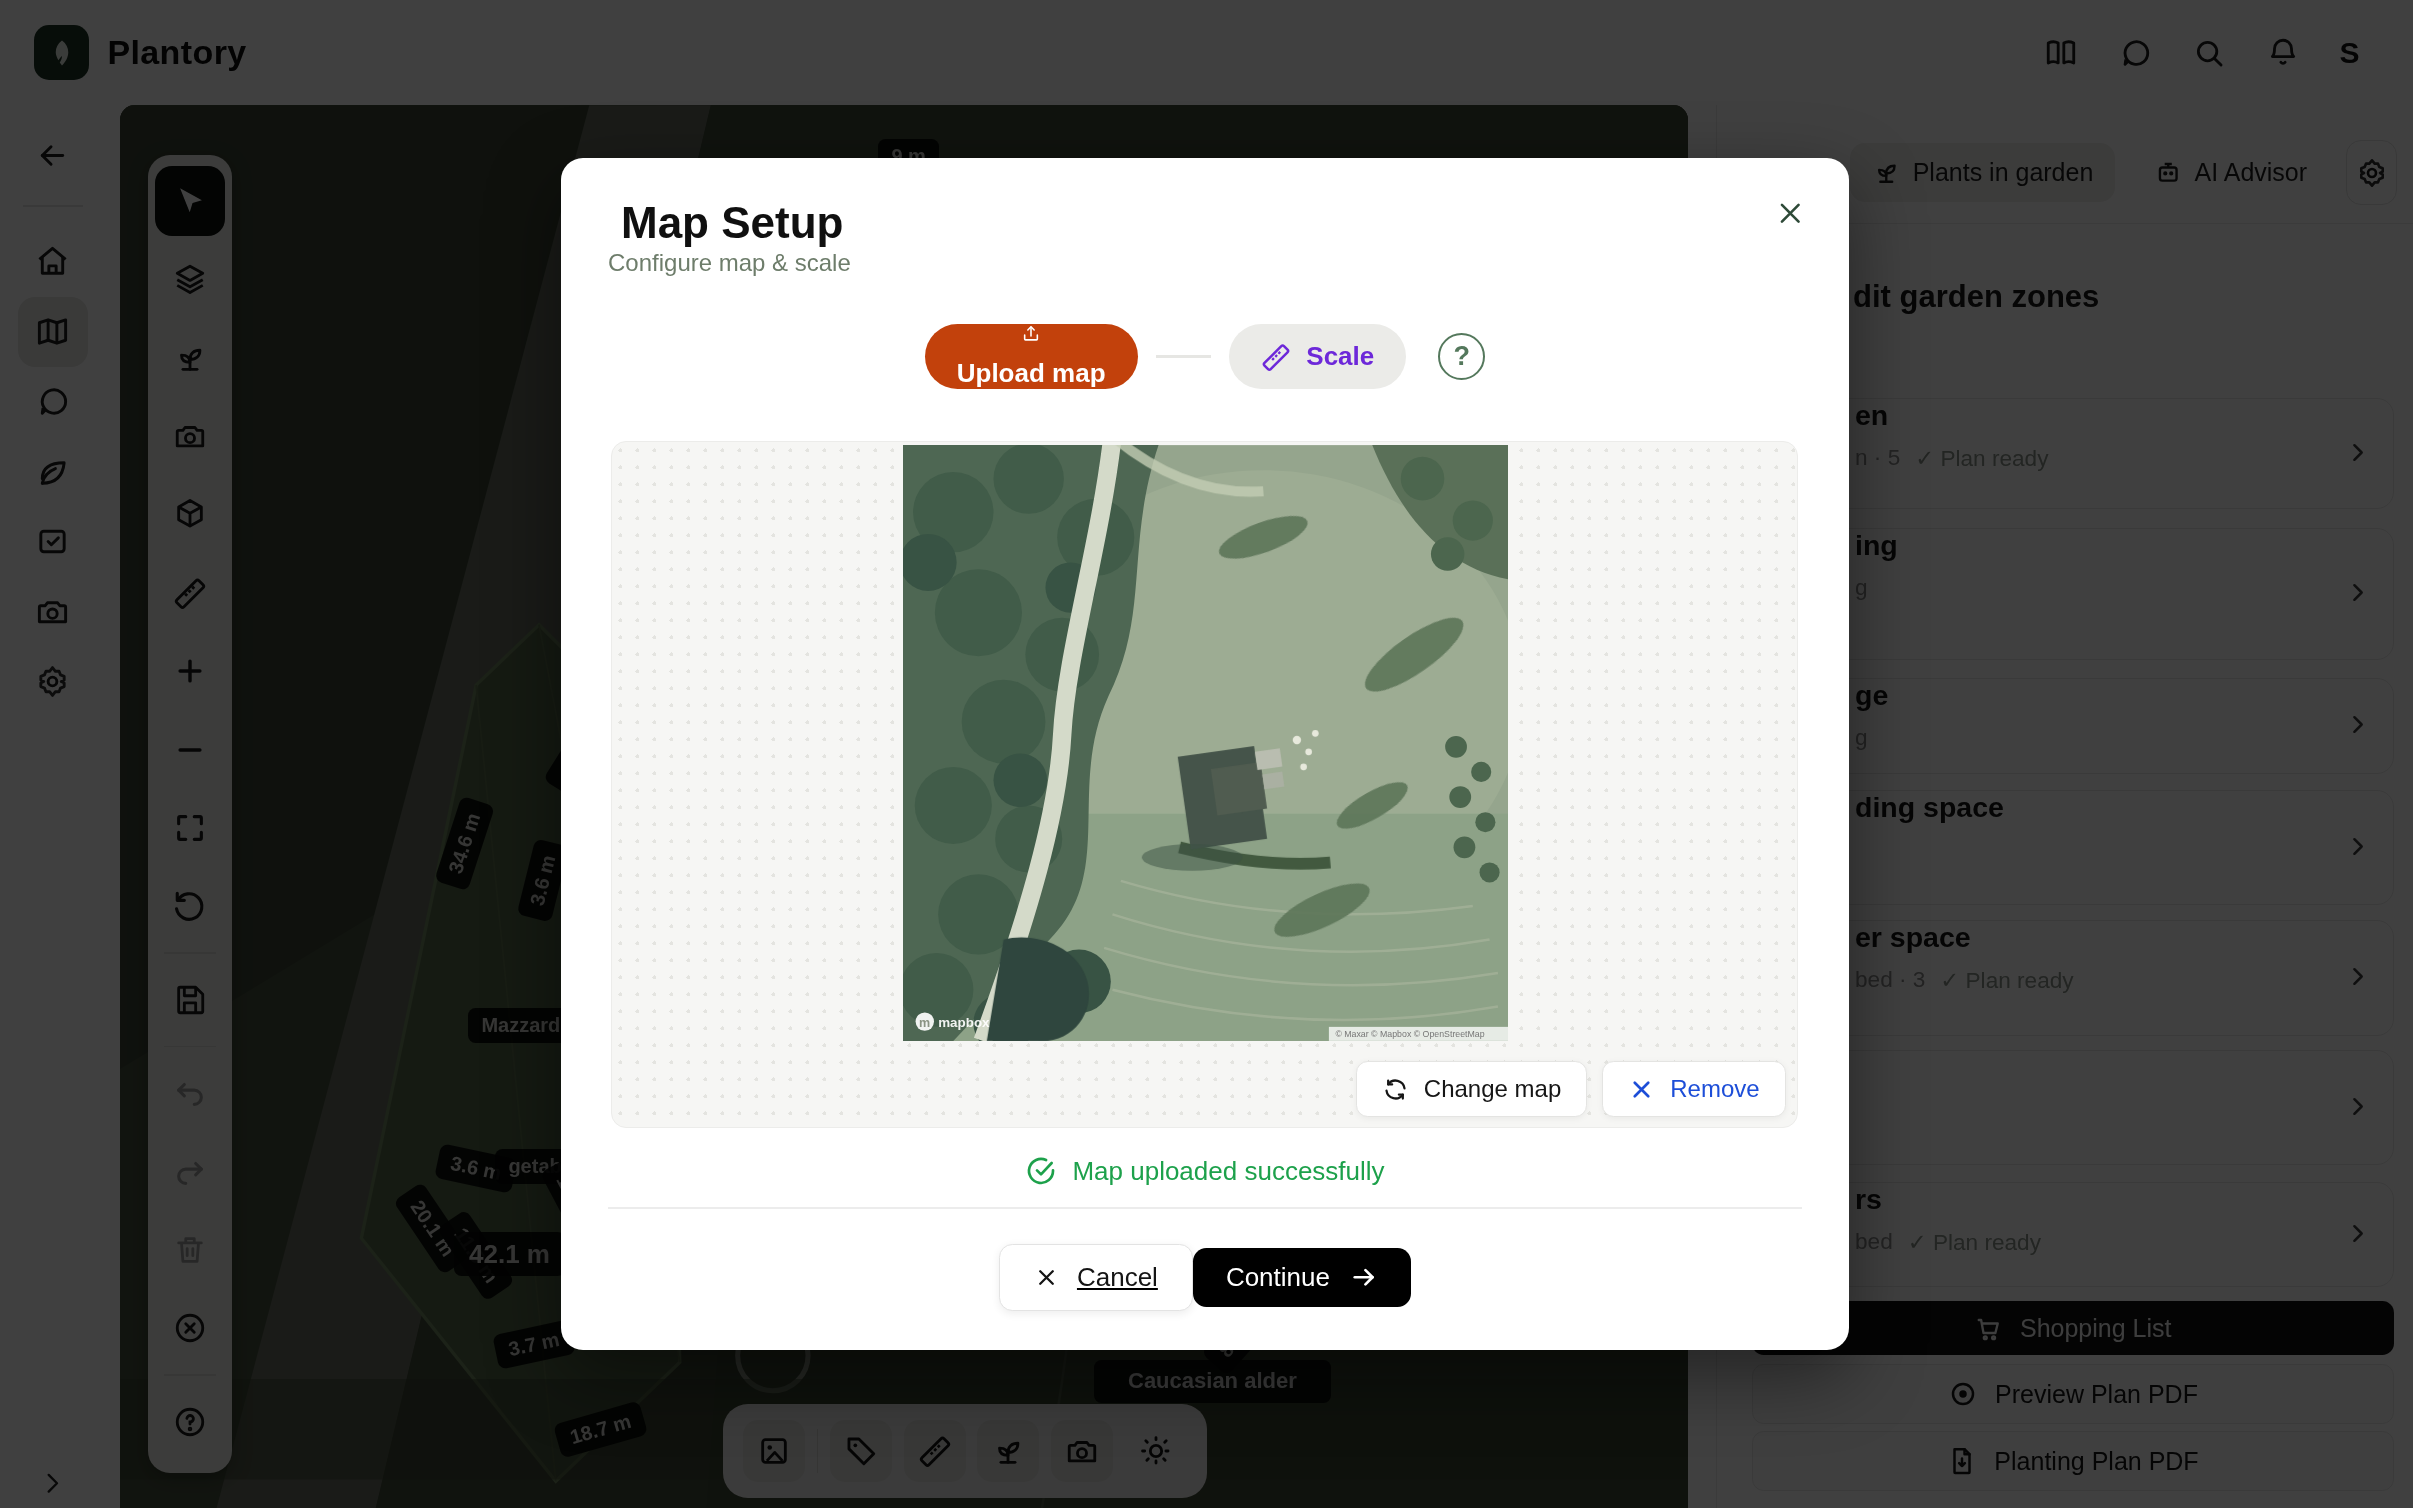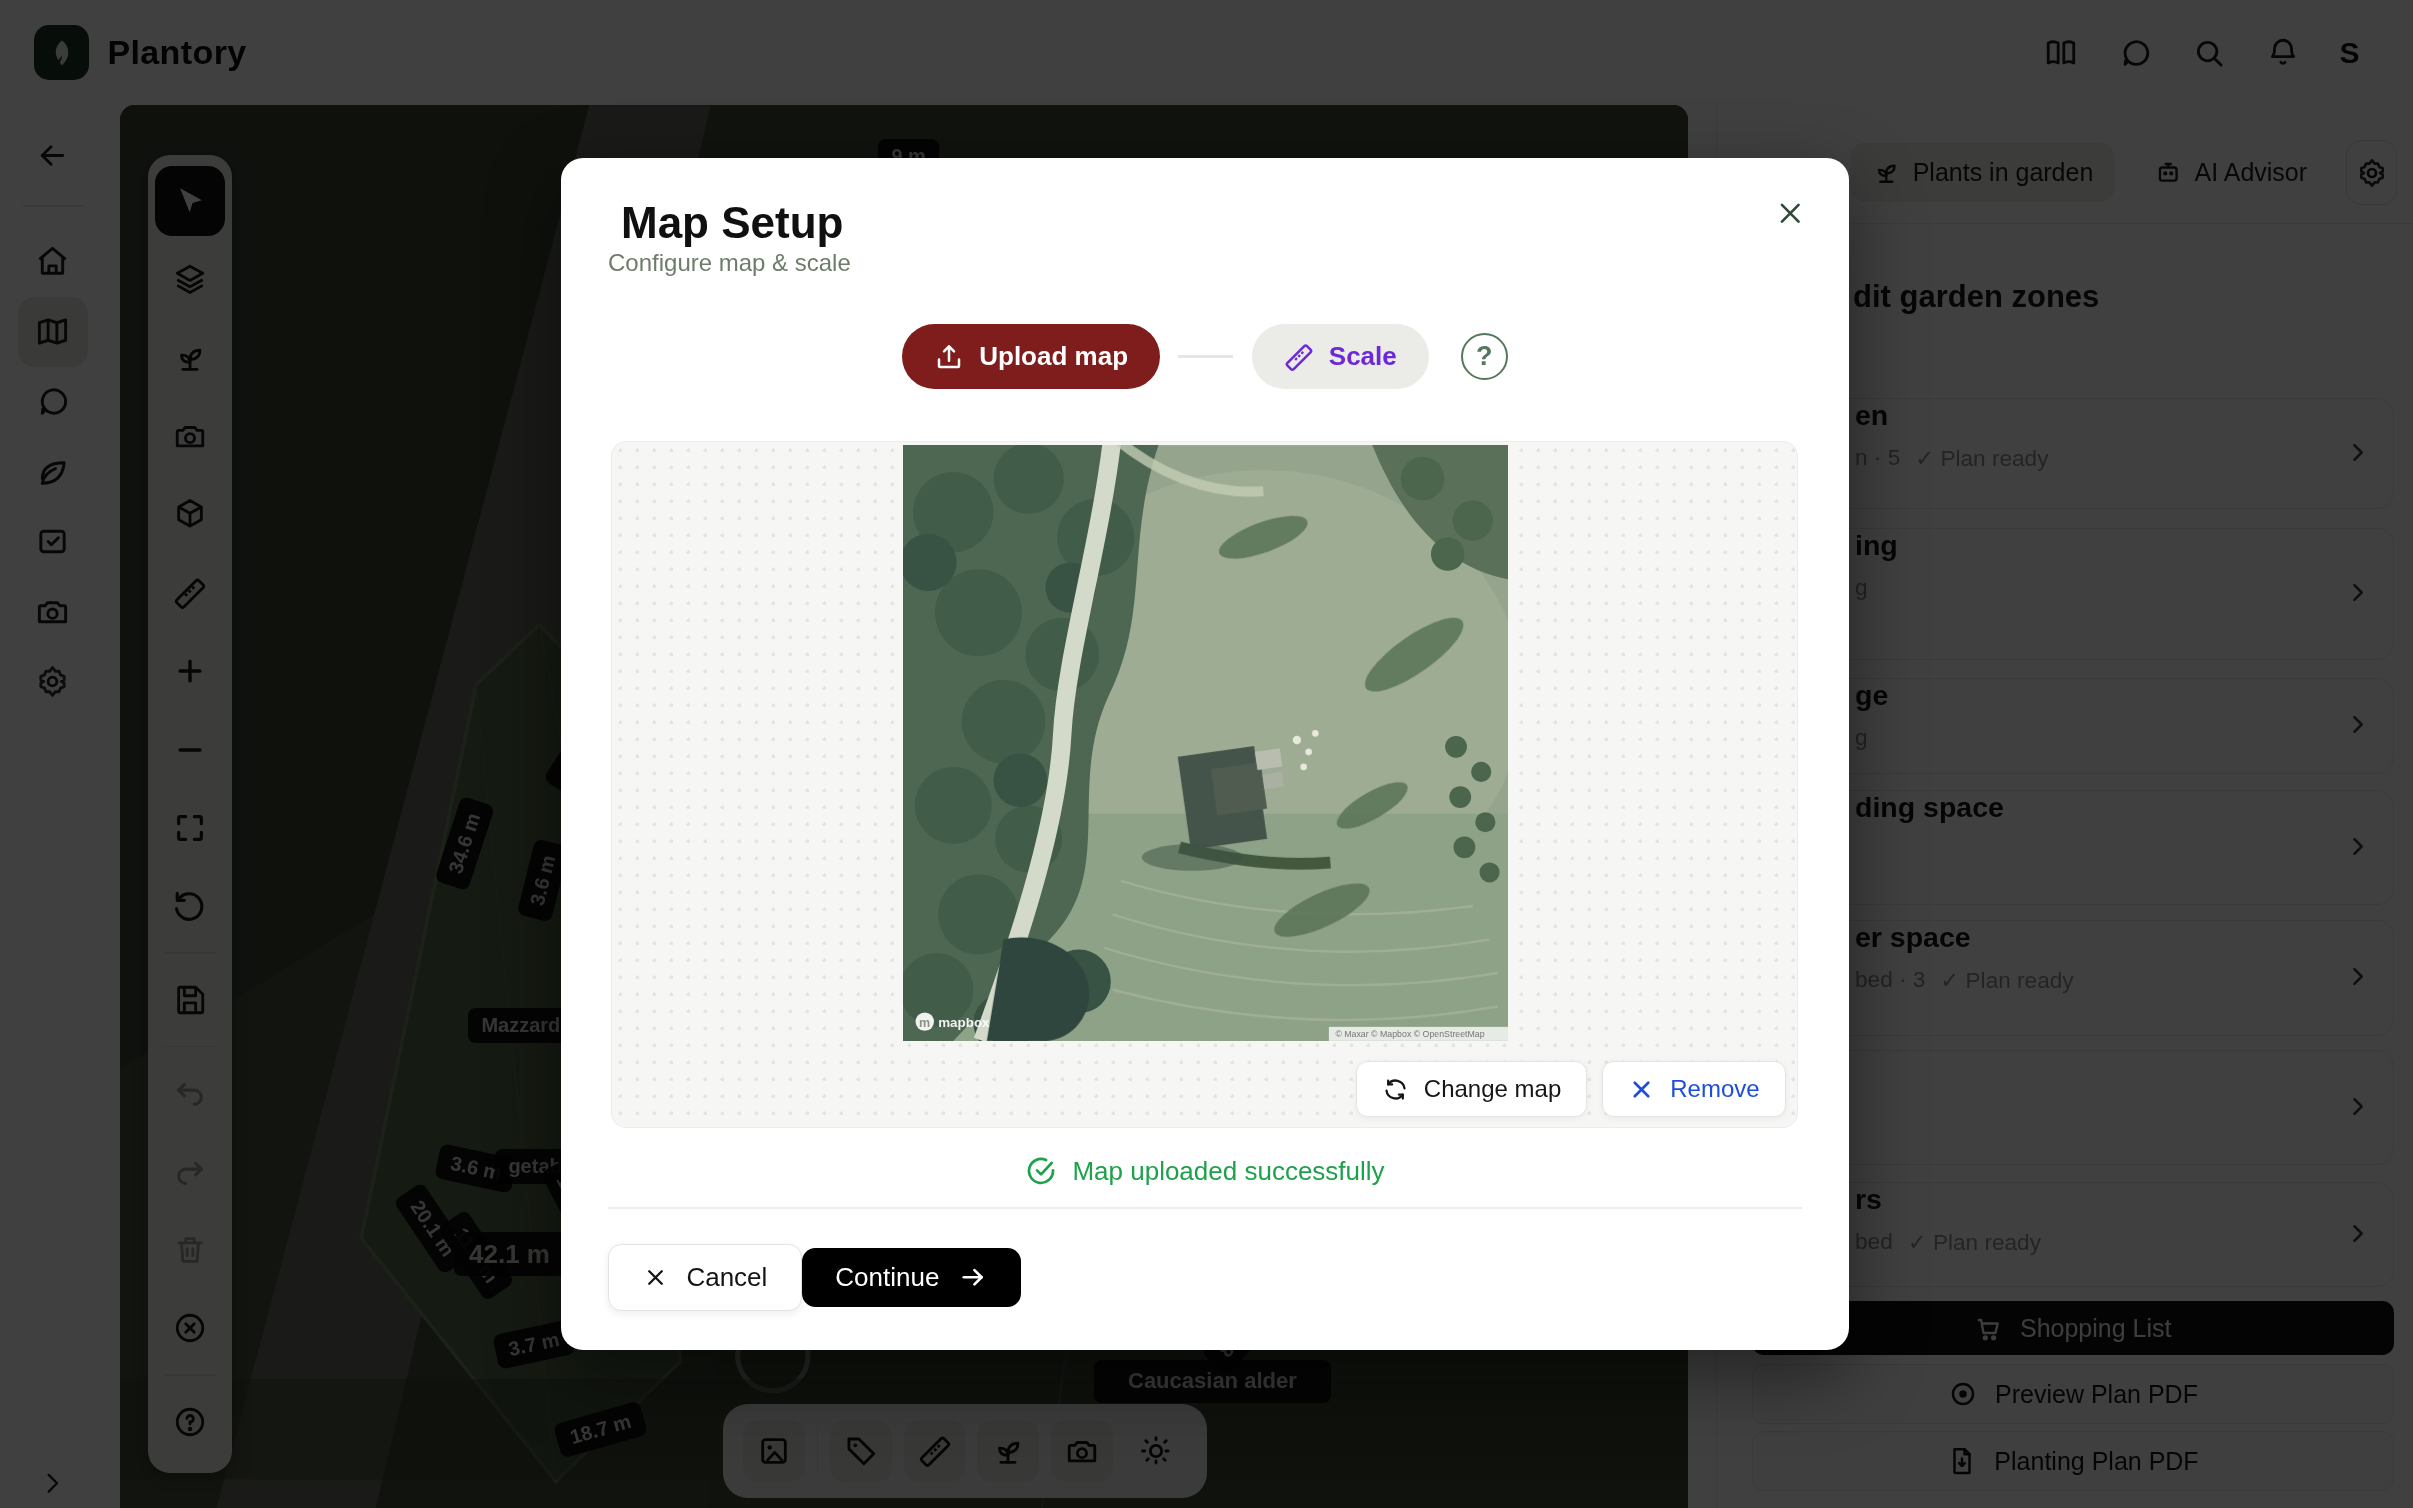--- a/index.html
+++ b/index.html
@@ -71,38 +71,38 @@
   .dim { position:absolute; inset:0; background:rgba(0,0,0,.75); z-index:10; }
 
   
   .modal { position:absolute; left:561px; top:158px; width:1288px; height:1192px; background:#fff; border-radius:22px; z-index:20; box-shadow:0 25px 75px rgba(0,0,0,.45); }
   .m-title { position:absolute; left:60px; top:40px; font-size:44px; font-weight:bold; color:#101010; }
   .m-sub { position:absolute; left:47px; top:91px; font-size:24px; color:#6e7d6b; }
   .m-close { position:absolute; right:35px; top:32px; width:47px; height:47px; display:flex; align-items:center; justify-content:center; color:#2e4a38; cursor:pointer; }
   .m-close svg { width:28.5px; height:28.5px; }
   .stepper { position:absolute; left:0; top:166px; width:1288px; display:flex; align-items:center; justify-content:center; gap:0; }
   .step-pill { display:flex; align-items:center; gap:15px; height:65px; padding:0 32px; border-radius:34px; font-size:26px; cursor:pointer; }
-  .step-pill.dark { background:#7f1d1d; color:#fff; font-weight:bold; }
+  .step-pill.dark { background:#c2410c; color:#fff; font-weight:bold;flex-direction:column; }
   .step-pill.light { background:#ebebe8; color:#6d28d9; font-weight:bold; }
   .step-pill svg { width:30px; height:30px; }
   .step-line { width:55px; height:2.5px; background:#e6e6e3; margin:0 18.4px; }
   .step-help { width:47px; height:47px; border-radius:50%; border:2.5px solid #54785c; color:#54785c; display:flex; align-items:center; justify-content:center; font-size:27px; font-weight:bold; margin-left:32px; cursor:pointer; }
 
   .preview-box { position:absolute; left:50px; top:283px; width:1187px; height:687px; background:#f6f6f4; border:1.7px solid #ececea; border-radius:15px;
     background-image:radial-gradient(#e4e4e0 2px, transparent 2px); background-size:17px 17px; overflow:hidden; }
   .sat-img { position:absolute; left:291px; top:3.4px; width:605px; height:596px; overflow:hidden; }
   .pv-actions { position:absolute; left:0; top:607px; width:1187px; height:80px; display:flex; align-items:center; justify-content:flex-end; gap:15px; padding-right:13.4px; }
   .pv-btn { height:56px; display:flex; align-items:center; gap:15px; background:#fff; border:1.7px solid #e4e4e2; border-radius:11.7px; padding:0 25px; font-size:24px; color:#161616; cursor:pointer; box-shadow:0 1.7px 6.7px rgba(0,0,0,.05); }
   .pv-btn svg { width:27px; height:27px; }
   .pv-btn.danger { color:#1d4ed8; }
 
   .success-row { position:absolute; left:0; top:997px; width:1288px; display:flex; align-items:center; justify-content:center; gap:15px; color:#1da14b; font-size:26px; }
   .success-row svg { width:32px; height:32px; }
   .m-divider { position:absolute; left:47px; right:47px; top:1049px; height:1.7px; background:#ececec; }
-  .m-footer { position:absolute; left:47px; right:47px; top:1086px; height:67px; display:flex; align-items:center; justify-content:flex-start; }
+  .m-footer { position:absolute; left:47px; right:47px; top:1086px; height:67px; display:flex; align-items:center; justify-content:center;text-decoration:underline; }
   .btn-cancel { display:flex; align-items:center; gap:18.4px; height:67px; padding:0 34px; background:#fff; border:1.7px solid #e3e3e3; border-radius:13.4px; font-size:26px; color:#141414; cursor:pointer; box-shadow:0 2.5px 8.4px rgba(0,0,0,.07); }
   .btn-cancel svg { width:25px; height:25px; }
   .btn-continue { display:flex; align-items:center; gap:20px; height:59px; padding:0 33px; background:#000000; border:none; border-radius:13.4px; font-size:26px; color:#fff; cursor:pointer; }
   .btn-continue svg { width:28.5px; height:28.5px; }
 </style>
 </head>
 <body>
 
 <div class="screen">
 

